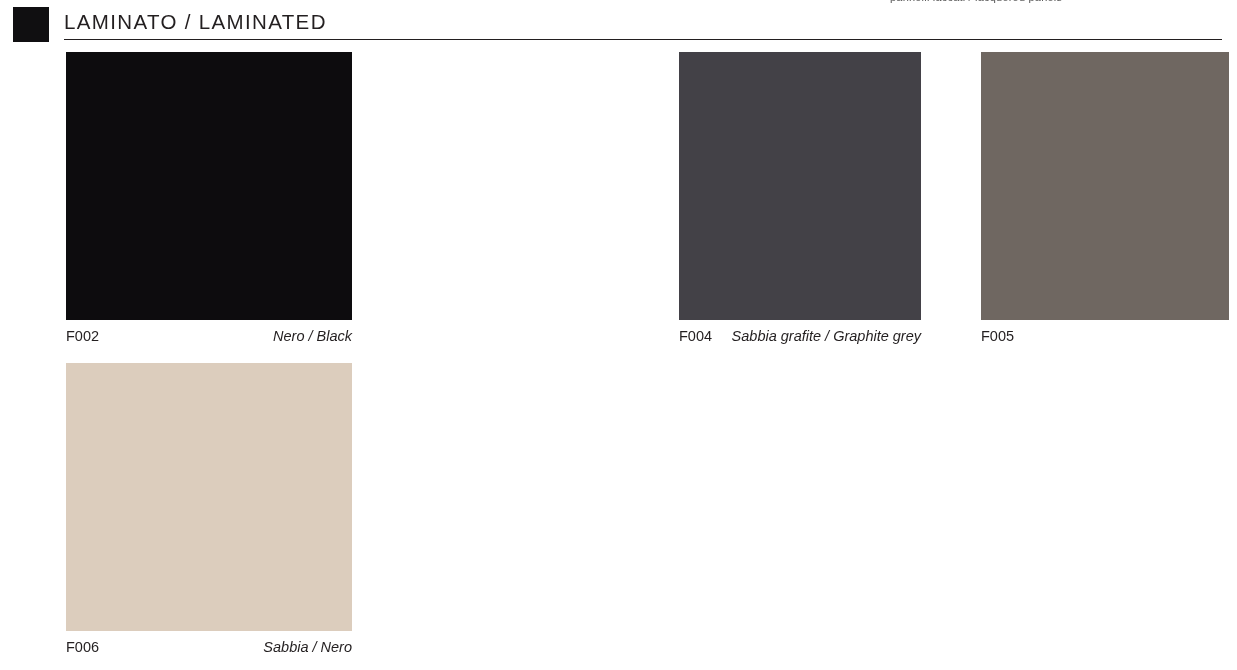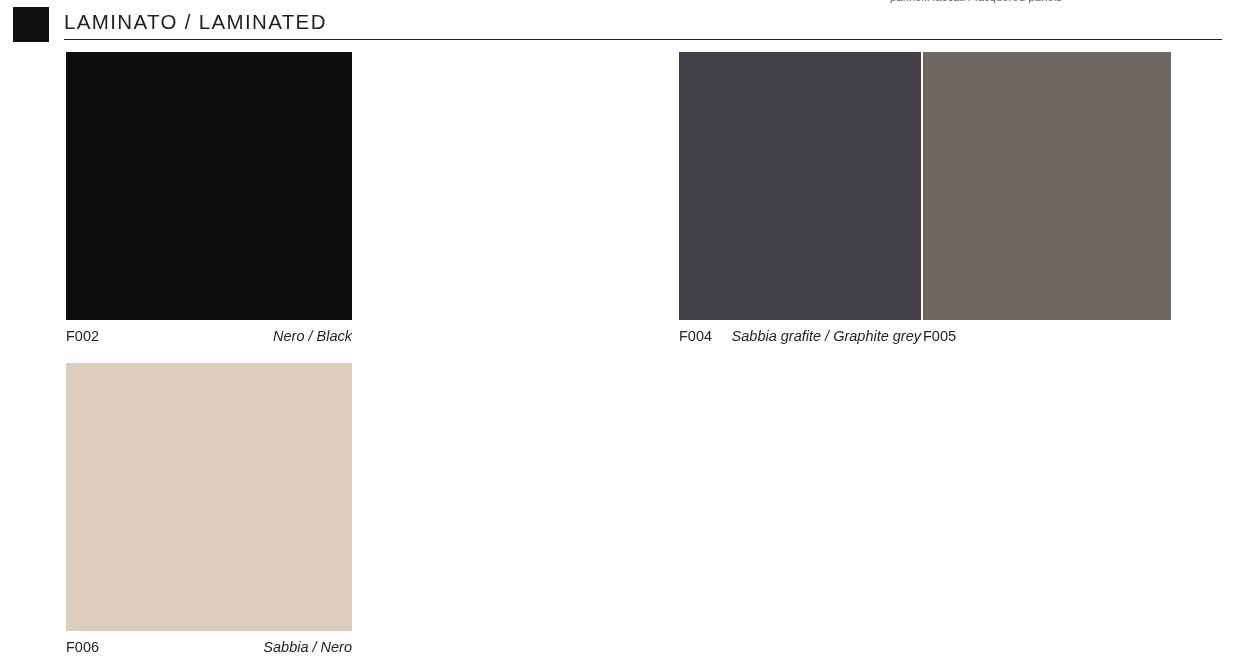--- a/index.html
+++ b/index.html
@@ -80,21 +80,21 @@
     height: 311px;
   }
   .swatch-cell {
     position: absolute;
     top: 0;
     width: 286px;
   }
   .swatch-cell.col-0 { left: 42px; margin-left: 24px; }
   .swatch-cell.col-1 { left: 328px; }
   .swatch-cell.col-2 { left: 635px; padding-left: 44px; }
-  .swatch-cell.col-3 { left: 923px; width: 248px; }
+  .swatch-cell.col-3 { left: 981px; width: 248px; }
 
   .swatch-chip {
     width: 100%;
     height: 268px;
     display: block;
   }
   .swatch-chip.bordered {
     border: 1.2px solid #231f20;
   }
 

